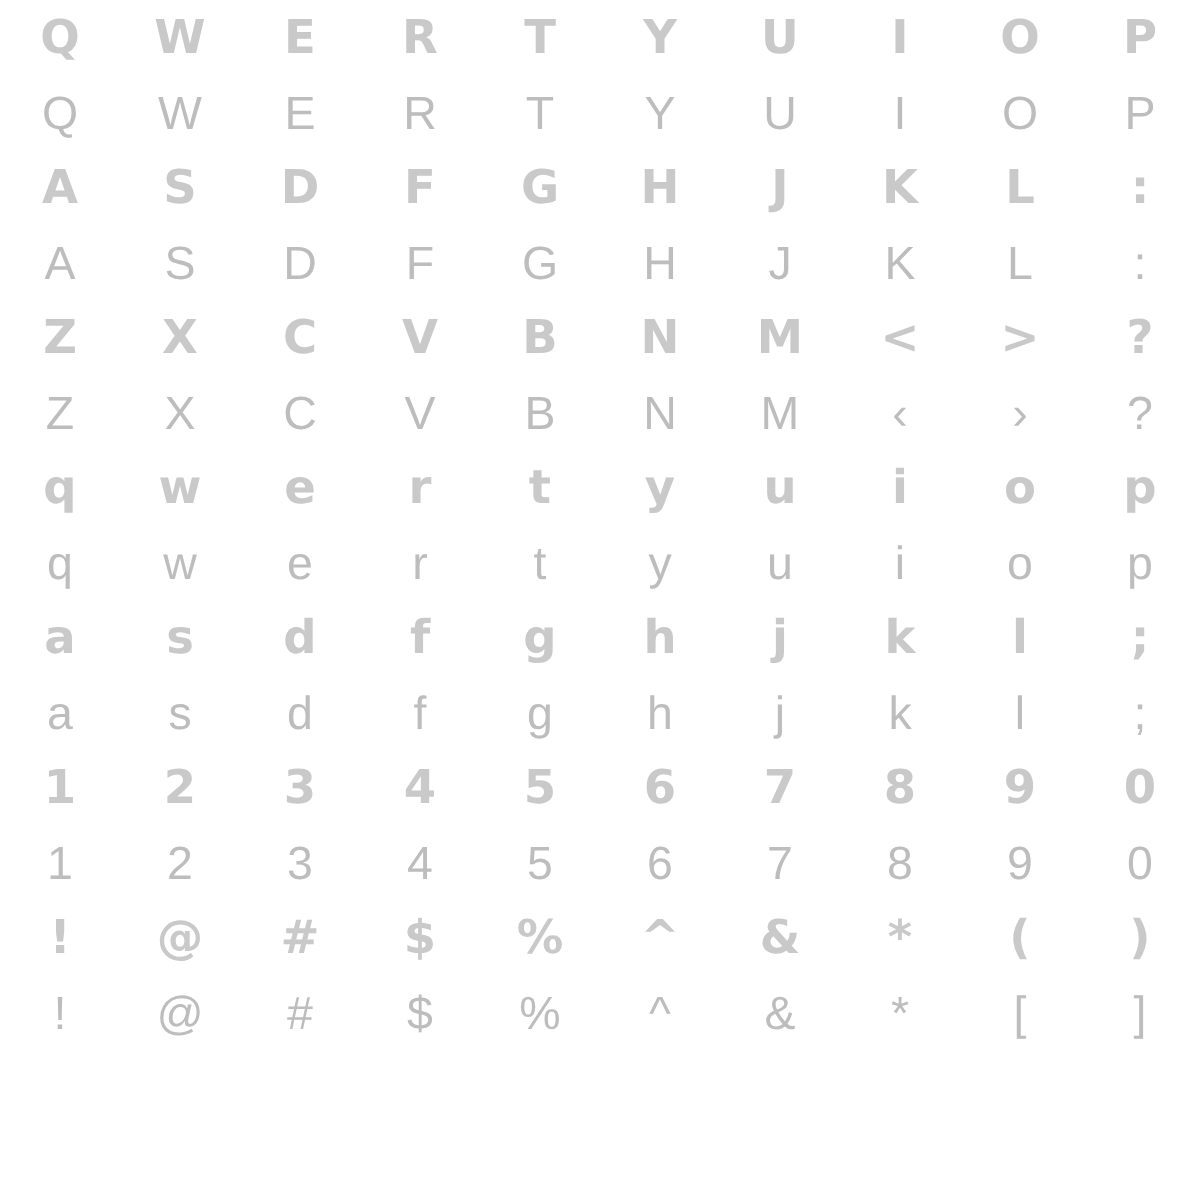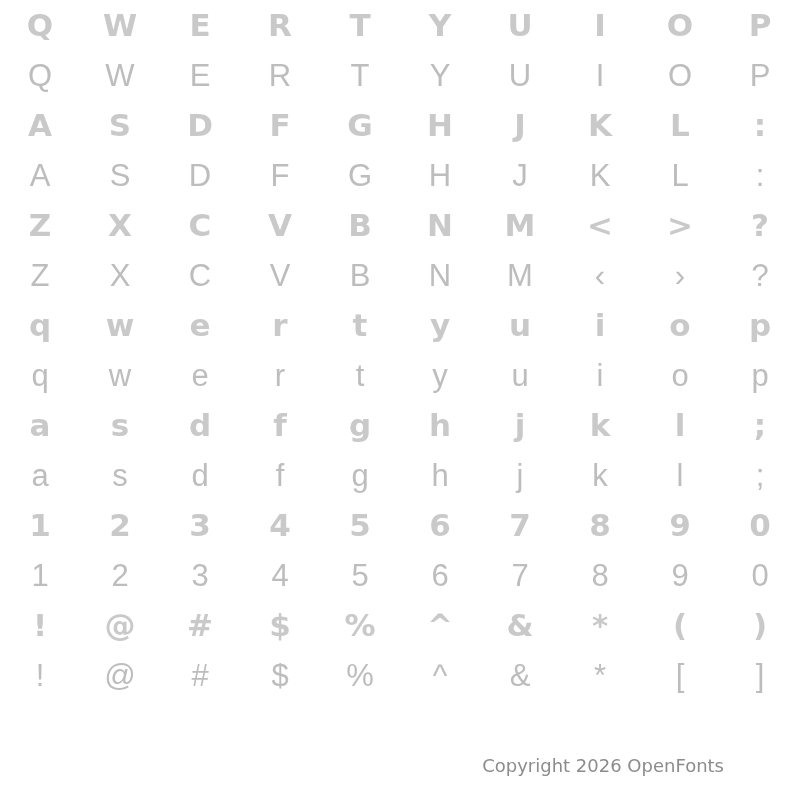--- a/index.html
+++ b/index.html
@@ -187,15 +187,14 @@
       <div class="glyph-cell in-row" style="color: rgb(189, 189, 189); font-size: 31px; font-weight: normal; font-family: &quot;Liberation Sans&quot;, sans-serif;">#</div>
       <div class="glyph-cell in-row" style="color: rgb(189, 189, 189); font-size: 31px; font-weight: normal; font-family: &quot;Liberation Sans&quot;, sans-serif;">$</div>
       <div class="glyph-cell in-row" style="color: rgb(189, 189, 189); font-size: 31px; font-weight: normal; font-family: &quot;Liberation Sans&quot;, sans-serif;">%</div>
       <div class="glyph-cell in-row" style="color: rgb(189, 189, 189); font-size: 31px; font-weight: normal; font-family: &quot;Liberation Sans&quot;, sans-serif;">^</div>
       <div class="glyph-cell in-row" style="color: rgb(189, 189, 189); font-size: 31px; font-weight: normal; font-family: &quot;Liberation Sans&quot;, sans-serif;">&amp;</div>
       <div class="glyph-cell in-row" style="color: rgb(189, 189, 189); font-size: 31px; font-weight: normal; font-family: &quot;Liberation Sans&quot;, sans-serif;">*</div>
       <div class="glyph-cell in-row" style="color: rgb(189, 189, 189); font-size: 31px; font-weight: normal; font-family: &quot;Liberation Sans&quot;, sans-serif;">[</div>
       <div class="glyph-cell in-row" style="color: rgb(189, 189, 189); font-size: 31px; font-weight: normal; font-family: &quot;Liberation Sans&quot;, sans-serif;">]</div>
     </div>
 
-  <div id="copyright">Copyright 2026 OpenFonts</div>
 
 </div>
 
 </body></html>

